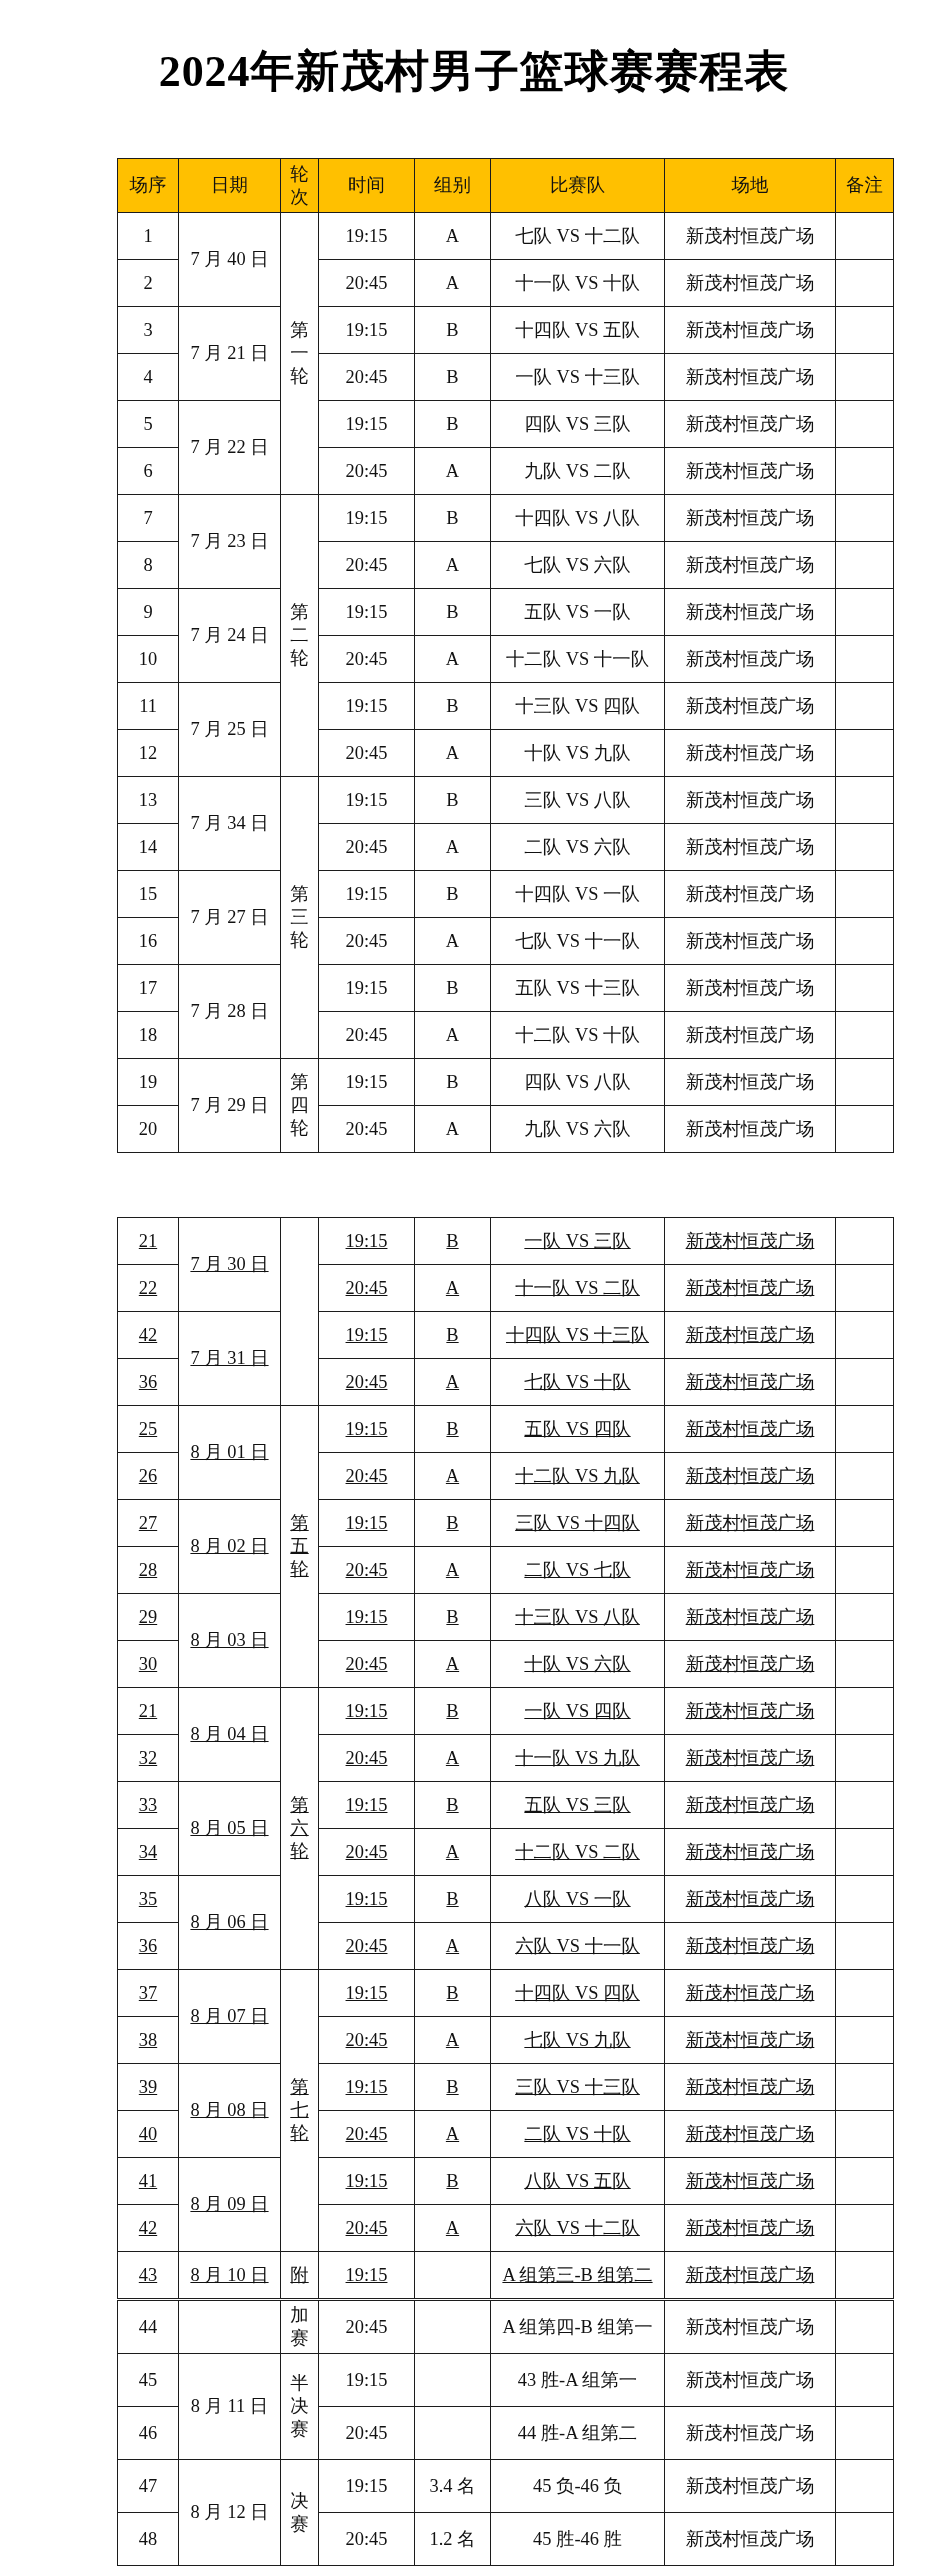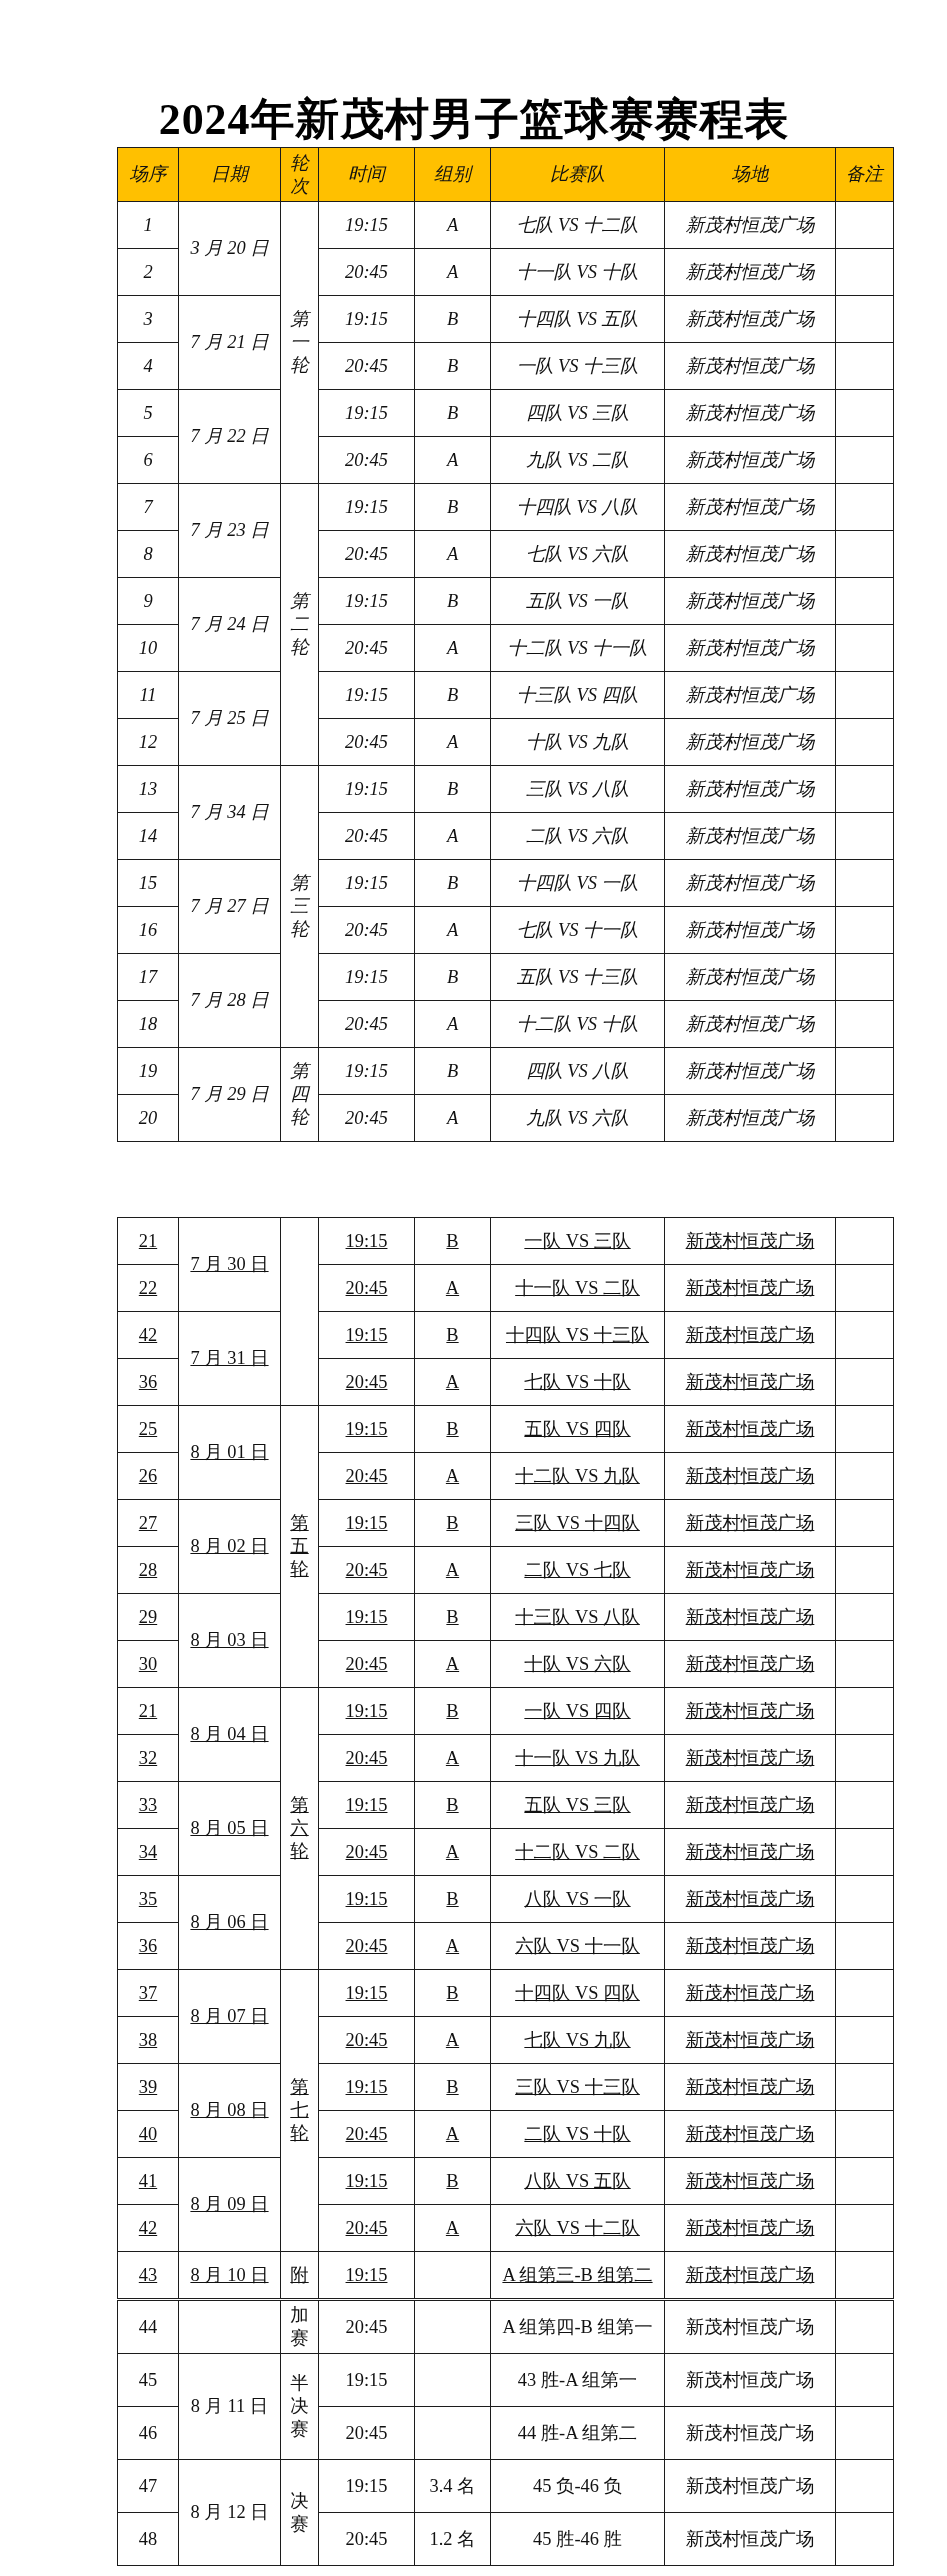--- a/index.html
+++ b/index.html
@@ -1,23 +1,23 @@
 <!DOCTYPE html>
 <html style="font-size:14px"><head>
 <meta charset="utf-8">
 <style>
   html,body{margin:0;padding:0;background:#ffffff;}
   body{width:948px;height:2576px;position:relative;
        font-family:"Liberation Serif","DejaVu Serif",serif;color:#111;}
   .page{position:absolute;inset:0;background:#fff;}
   .title{position:absolute;top:42px;left:0;width:948px;text-align:center;
-         font-size:44px;font-weight:bold;letter-spacing:0.9px;color:#000;margin-top:48px;}
+         font-size:44px;font-weight:bold;letter-spacing:0.9px;color:#000;}
   table.sched{position:absolute;left:117px;border-collapse:collapse;table-layout:fixed;
               border:1.8px solid #1c1c1c;}
-  #block1{top:147px;font-style:italic;}
+  #block1{top:158px;}
   #block2{top:1217px;text-decoration:underline;}
   #block3{top:2259px;margin-top:41px;}
   .sched th,.sched td{border:0.9px solid #1c1c1c;text-align:center;vertical-align:middle;
                       font-size:18.4px;padding:0 1.8px;overflow:hidden;line-height:1.25;}
   .sched thead th{background:#FFC000;font-weight:normal;height:53px;}
   #block1 tbody tr{height:47px;}
   #block2 tbody tr{height:47px;}
   #block3 tbody tr{height:53px;}
   .vert{white-space:pre-line;line-height:1.18;}
   col.c-no{width:61px;} col.c-date{width:102px;} col.c-round{width:38px;}
@@ -51,21 +51,21 @@
           <th>时间</th>
           <th>组别</th>
           <th>比赛队</th>
           <th>场地</th>
           <th>备注</th>
         </tr>
       </thead>
     <tbody>
         <tr>
           <td>1</td>
-          <td rowspan="2">3 月 20 日</td>
+          <td rowspan="2">7 月 40 日</td>
           <td rowspan="6" class="vert">第
 一
 轮</td>
           <td>19:15</td>
           <td>A</td>
           <td>七队 VS 十二队</td>
           <td>新茂村恒茂广场</td>
           <td></td>
         </tr>
         <tr>

